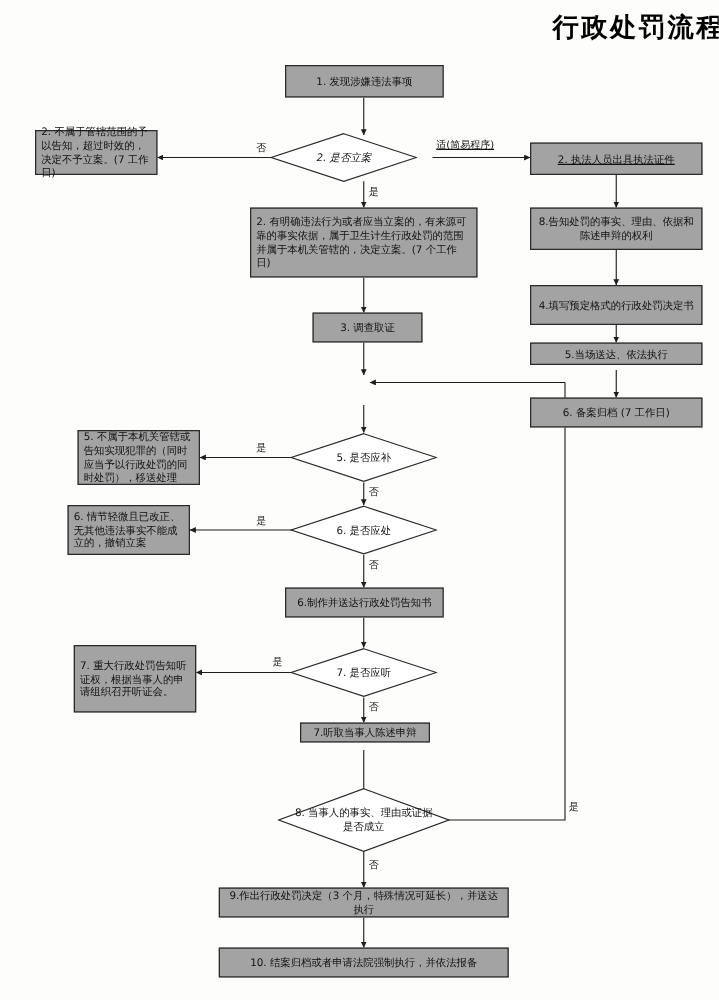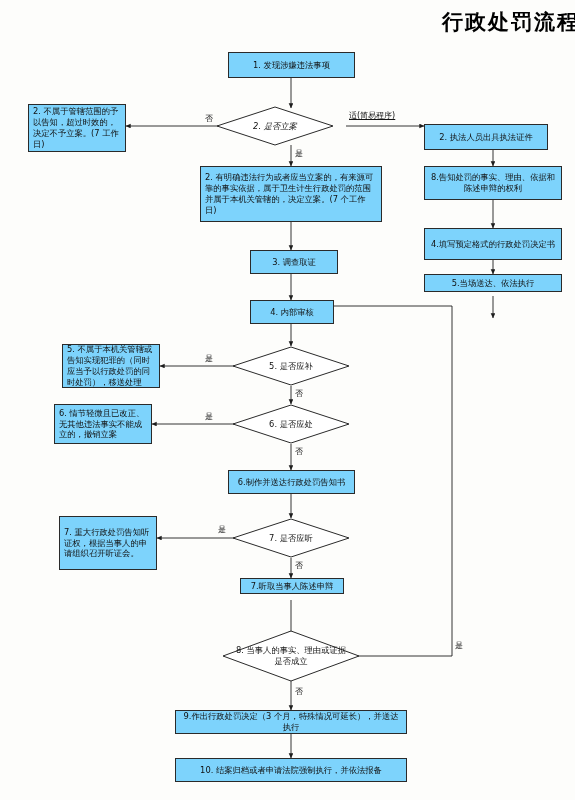--- a/index.html
+++ b/index.html
@@ -21,21 +21,21 @@
     letter-spacing:2px;
     color:#000;
     padding-left:28px;
   }
   svg.lines { position:absolute; left:0; top:0; width:575px; height:800px; pointer-events:none; }
 
   .node {
     position:absolute;
     box-sizing:border-box;
     border:1px solid #2a2a2a;
-    background:#7dd3fc;
+    background:#a3a3a3;
     font-size:8.3px;
     line-height:1.32;
     padding:3px 4px;
     text-align:center;
     display:flex;
     align-items:center;
     justify-content:center;
   }
   .node.left { text-align:left; justify-content:flex-start; }
   .node span { display:block; width:100%; }
@@ -130,35 +130,32 @@
     <span>1. 发现涉嫌违法事项</span>
   </div>
 
   <div class="diamond" style="left:216px; top:106px; width:118px; height:40px;font-style:italic;">
     <svg class="shape" viewBox="0 0 118 40" preserveAspectRatio="none">
       <polygon points="59,1 117,20 59,39 1,20" fill="#fff" stroke="#2a2a2a" stroke-width="1"></polygon>
     </svg>
     <div class="txt">2. 是否立案</div>
   </div>
 
-  <div class="node left" style="left:28px; top:104px; width:98px; height:48px;">
+  <div class="node left" style="left:28px; top:104px; width:98px; height:36px;">
     <span>2. 不属于管辖范围的予以告知，超过时效的，决定不予立案。(7 工作日)</span>
   </div>
 
   <div class="node left" style="left:200px; top:166px; width:182px; height:56px;">
     <span>2. 有明确违法行为或者应当立案的，有来源可靠的事实依据，属于卫生计生行政处罚的范围并属于本机关管辖的，决定立案。(7 个工作日)</span>
   </div>
 
   <div class="node" style="left:250px; top:250px; width:88px; height:24px;">
     <span>3. 调查取证</span>
   </div>
 
-  <div class="node" style="left:250px; top:300px; width:84px; height:24px;">
-    <span>4. 内部审核</span>
-  </div>
 
   <div class="diamond" style="left:232px; top:346px; width:118px; height:40px;">
     <svg class="shape" viewBox="0 0 118 40" preserveAspectRatio="none">
       <polygon points="59,1 117,20 59,39 1,20" fill="#fff" stroke="#2a2a2a" stroke-width="1"></polygon>
     </svg>
     <div class="txt">5. 是否应补</div>
   </div>
 
   <div class="node left" style="left:62px; top:344px; width:98px; height:44px;">
     <span>5. 不属于本机关管辖或告知实现犯罪的（同时应当予以行政处罚的同时处罚），移送处理</span>
@@ -202,36 +199,39 @@
   </div>
 
   <div class="node" style="left:175px; top:710px; width:232px; height:24px;">
     <span>9.作出行政处罚决定（3 个月，特殊情况可延长），并送达执行</span>
   </div>
 
   <div class="node" style="left:175px; top:758px; width:232px; height:24px;">
     <span>10. 结案归档或者申请法院强制执行，并依法报备</span>
   </div>
 
-  <div class="node" style="left:424px; top:124px; width:124px; height:26px;">
+  <div class="node" style="left:424px; top:114px; width:138px; height:26px;text-decoration:underline;">
     <span>2. 执法人员出具执法证件</span>
   </div>
 
   <div class="node" style="left:424px; top:166px; width:138px; height:34px;">
     <span>8.告知处罚的事实、理由、依据和陈述申辩的权利</span>
   </div>
 
   <div class="node" style="left:424px; top:228px; width:138px; height:32px;">
     <span>4.填写预定格式的行政处罚决定书</span>
   </div>
 
   <div class="node" style="left:424px; top:274px; width:138px; height:18px;">
     <span>5.当场送达、依法执行</span>
   </div>
 
+  <div class="node" style="left:424px; top:318px; width:138px; height:24px;">
+    <span>6. 备案归档 (7 工作日)</span>
+  </div>
 
   <div class="label" style="left:205px; top:113px;">否</div>
   <div class="label" style="left:295px; top:148px;">是</div>
   <div class="label" style="left:349px; top:110px;text-decoration:underline;">适(简易程序)</div>
 
   <div class="label" style="left:205px; top:353px;">是</div>
   <div class="label" style="left:295px; top:388px;">否</div>
 
   <div class="label" style="left:205px; top:411px;">是</div>
   <div class="label" style="left:295px; top:446px;">否</div>

